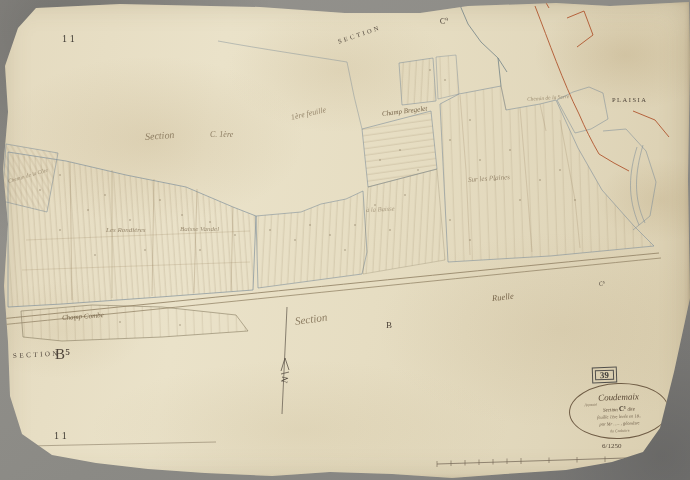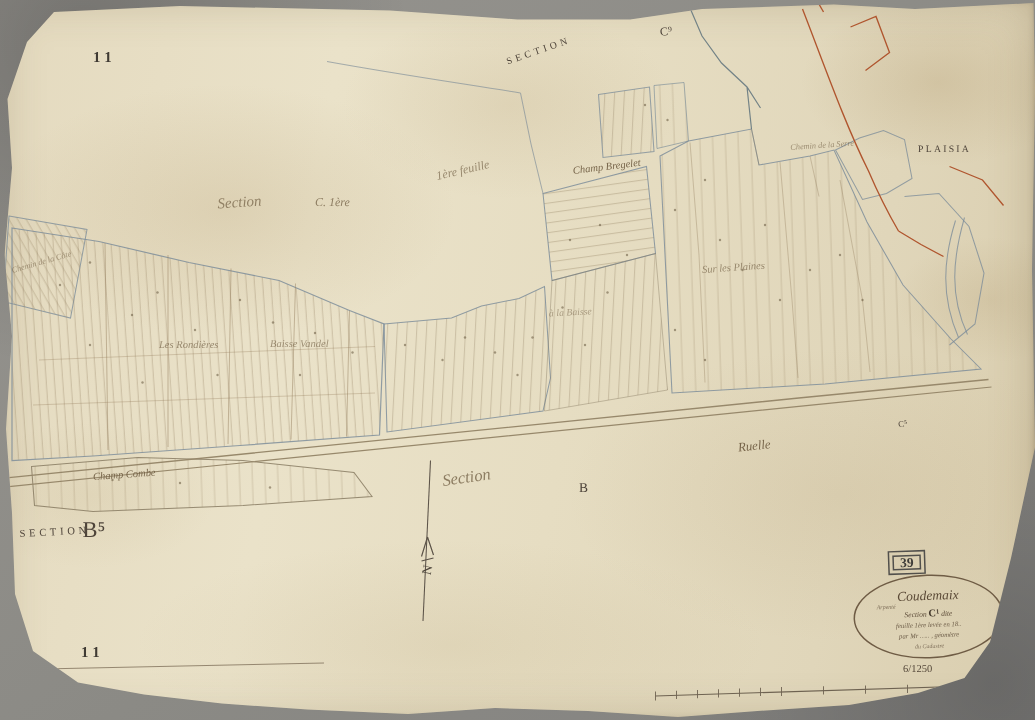--- a/index.html
+++ b/index.html
@@ -21,21 +21,21 @@
       radial-gradient(ellipse 130px 80px at 625px 55px, rgba(168,142,96,.25), transparent 70%),
       radial-gradient(ellipse 300px 100px at 300px 430px, rgba(186,168,128,.18), transparent 70%),
       radial-gradient(ellipse 120px 70px at 60px 330px, rgba(182,162,120,.15), transparent 70%),
       radial-gradient(ellipse 90px 60px at 660px 200px, rgba(170,146,102,.2), transparent 70%),
       linear-gradient(100deg,#e4dabf,#eae2c9 30%,#e6ddc2 55%,#e0d6ba 80%,#d9cdae);
     box-shadow:inset 0 0 30px rgba(110,88,55,.28), inset 0 0 5px rgba(90,70,45,.35);
   }
   svg{position:absolute;left:0;top:0;}
   .pr{position:absolute;color:#4e443a;white-space:nowrap;transform-origin:left center;}
   .hw{position:absolute;font-style:italic;color:#77654a;white-space:nowrap;transform-origin:left center;}
-  .stamp{position:absolute;color:#3f3a33;font-weight:bold;white-space:nowrap;}
+  .stamp{position:absolute;color:#3f3a33;font-weight:normal;white-space:nowrap;}
   #sheet-stamp{
     position:absolute;left:592px;top:367px;width:23px;height:14px;
     border:1px solid #52504c;outline:1px solid #52504c;outline-offset:-4px;
     display:flex;align-items:center;justify-content:center;
     font-size:9px;font-weight:bold;color:#3e3c38;transform:rotate(-2deg);
   }
   #cartouche{
     position:absolute;left:569px;top:383px;width:98px;height:54px;
     border:1px solid #6f5c45;border-radius:50%;transform:rotate(-2deg);
     color:#5a4936;text-align:center;

